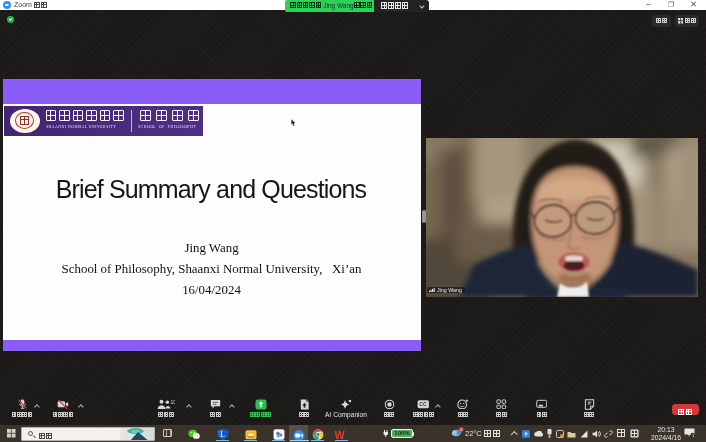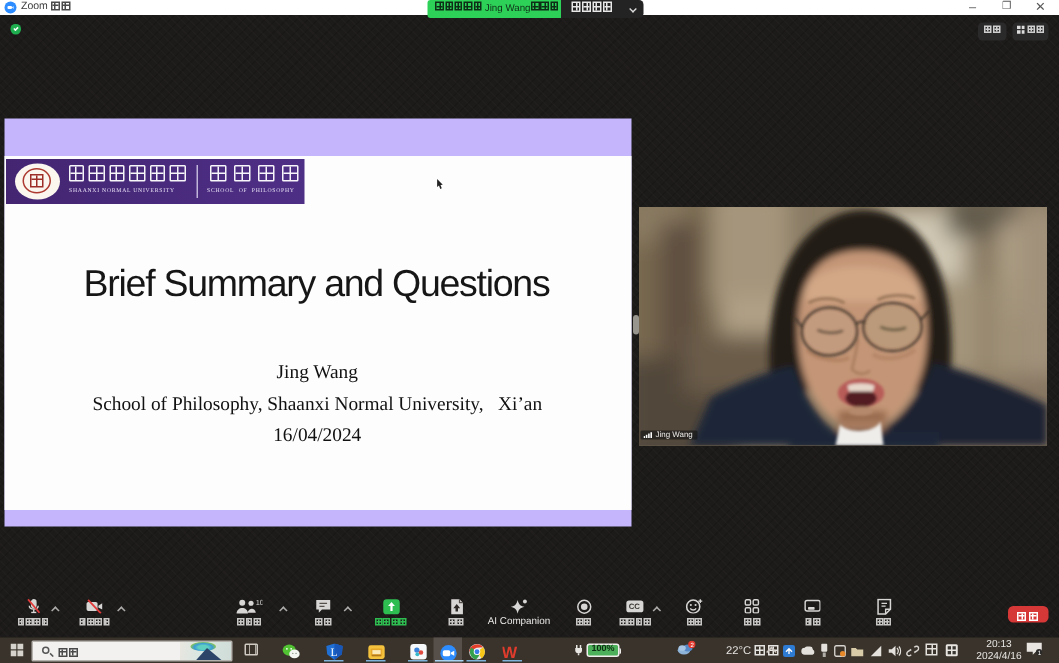--- a/index.html
+++ b/index.html
@@ -25,21 +25,21 @@
 #gpill .k{width:5.5px;height:6px;margin:0 0.4px;vertical-align:-0.3px;border-width:0.8px}
 #vopt{left:374px;top:0;width:55px;height:12px;background:#232323;border-radius:0 3px 3px 0;color:#e8e8e8;font-size:7px;line-height:12px;white-space:nowrap;padding-left:7px}
 #vopt .k{width:6px;height:6.5px;margin:0 0.4px;vertical-align:-0.5px}
 #vopt u{position:absolute;right:5px;top:4px;width:4px;height:4px;border-left:1px solid #ddd;border-bottom:1px solid #ddd;transform:rotate(-45deg) scale(.9);text-decoration:none}
 
 #shield{left:7px;top:16px;width:6.5px;height:6.5px;background:#1fae4f;border-radius:50% 50% 50% 50%/45% 45% 55% 55%}
 #shield i{position:absolute;left:1.6px;top:1.8px;width:3px;height:1.6px;border-left:1px solid #fff;border-bottom:1px solid #fff;transform:rotate(-45deg)}
 .hbtn{top:15px;height:12px;background:#2b2a2a;border-radius:3px;color:#ddd;font-size:7px;line-height:12px;text-align:center}
 .hbtn .k{width:5px;height:5.5px;margin:0 0.4px;vertical-align:-0.2px;border-width:0.8px;opacity:.92}
 
-#slide{left:3px;top:79px;width:418px;height:272px;background:#c4b5fd}
+#slide{left:3px;top:79px;width:418px;height:272px;background:#8b5cf6}
 #swhite{position:absolute;left:0;top:25px;width:418px;height:236px;background:#fefdfe}
 #banner{position:absolute;left:1px;top:27px;width:199px;height:30px;background:linear-gradient(90deg,#432572,#4e2f86)}
 #seal{position:absolute;left:6px;top:3px;width:30px;height:24px;background:#fbf6ee;border-radius:50%}
 #seal .ring{position:absolute;left:4.5px;top:2.5px;width:19px;height:17px;border:1px solid #ad3a30;border-radius:50%}
 #seal .chr{position:absolute;left:10px;top:7px;width:8.5px;height:8.5px;color:#9c2d27;border:1px solid currentColor;background:linear-gradient(currentColor,currentColor) 0 45%/100% 1px no-repeat,linear-gradient(currentColor,currentColor) 50% 0/1px 100% no-repeat}
 .callig{position:absolute;color:#fff;line-height:11px}
 .callig .k{width:10.5px;height:11px;margin:0 1.5px;border-width:0.8px;border-radius:1px;opacity:.96}
 .cap{position:absolute;color:#eae3f7;font-size:3.8px;letter-spacing:.5px;font-family:"Liberation Serif",serif;white-space:nowrap;transform-origin:0 0}
 #bdiv{position:absolute;left:126.5px;top:4px;width:0.8px;height:22px;background:rgba(235,228,250,.75)}
 #stitle{position:absolute;left:-1px;top:96px;width:418px;text-align:center;font-size:25px;color:#161616;letter-spacing:-0.85px;line-height:29px}
@@ -73,21 +73,21 @@
 #mountain .peak{position:absolute;left:9px;top:4px;width:0;height:0;border-left:9px solid transparent;border-right:12px solid transparent;border-bottom:10px solid #2c4468}
 #mountain .swirl{position:absolute;left:7px;top:0px;width:17px;height:6px;border-radius:50%;background:radial-gradient(ellipse at 50% 60%,#5ecfc0 0 28%,#3b9bd6 50%,#7ac06a 68%,#e8d26a 80%,transparent 85%)}
 .tvico{left:163px;top:429px;width:9px;height:8px;border:1px solid #cfcac3;border-radius:1px;background:linear-gradient(90deg,transparent 2px,rgba(207,202,195,.8) 2px 3px,transparent 3px 6px,rgba(207,202,195,.8) 6px 7px,transparent 7px)}
 .appico{top:428.5px;width:12px;height:11px}
 .uline{top:440px;height:1.4px;background:#7fb2d9}
 #zoomapp{left:289px;top:425px;width:19px;height:17px;background:#57504a}
 #battery{left:391px;top:429px;width:22px;height:9px;border:1px solid #f0efed;border-radius:2px;background:#4db05a;color:#0c2e12;font-size:6px;line-height:7.5px;text-align:center;font-weight:bold}
 #battery i{position:absolute;right:-2.4px;top:2.2px;width:1.6px;height:3.6px;background:#f0efed;border-radius:0 1px 1px 0}
 #plug{left:383px;top:430px;width:6px;height:7px}
 #weather{left:451px;top:427px;width:13px;height:10px}
-#wtxt{left:484px;top:428px;color:#e6e4e1;font-size:7.5px;line-height:11px;white-space:nowrap}
+#wtxt{left:465px;top:428px;color:#e6e4e1;font-size:7.5px;line-height:11px;white-space:nowrap}
 #wtxt .k{width:7px;height:7.5px;margin:0 0.6px;vertical-align:-1px}
 .trayico{top:430px;color:#d8d4cf}
 #time{left:636px;top:426px;width:60px;text-align:center;color:#e8e6e3;font-size:6.8px;line-height:8px}
 #notif{left:684px;top:428px;width:11px;height:9px}
 </style>
 </head>
 <body>
 <div id="page">
 
   <div class="abs" id="titlebar"></div>

